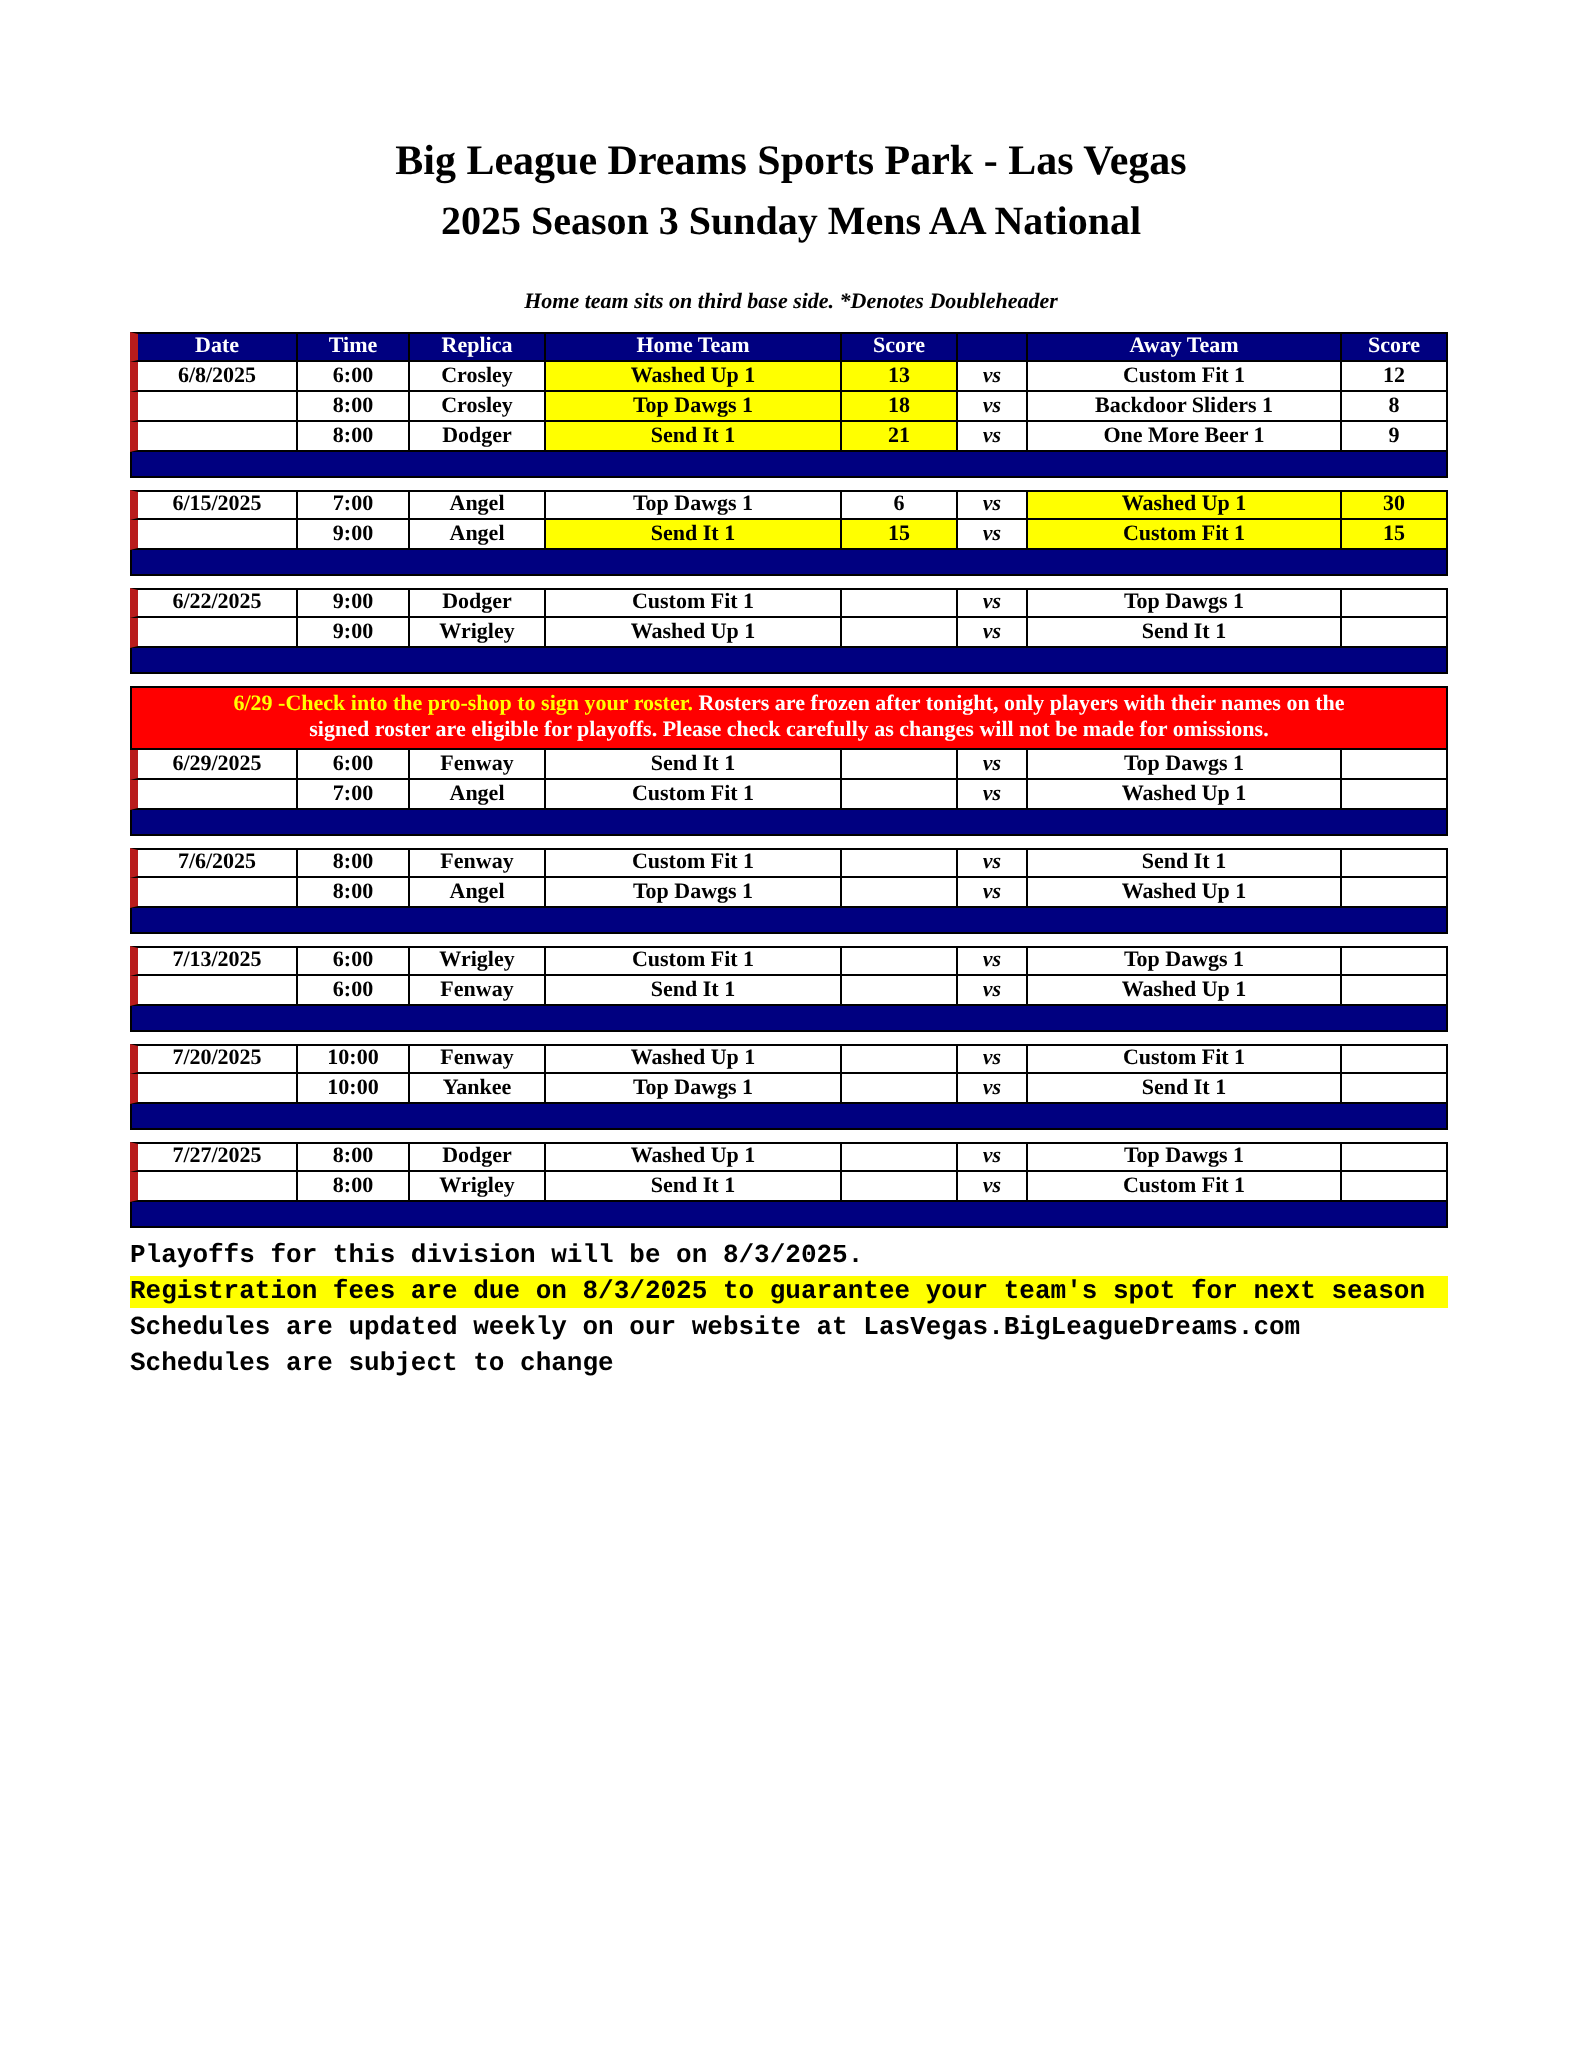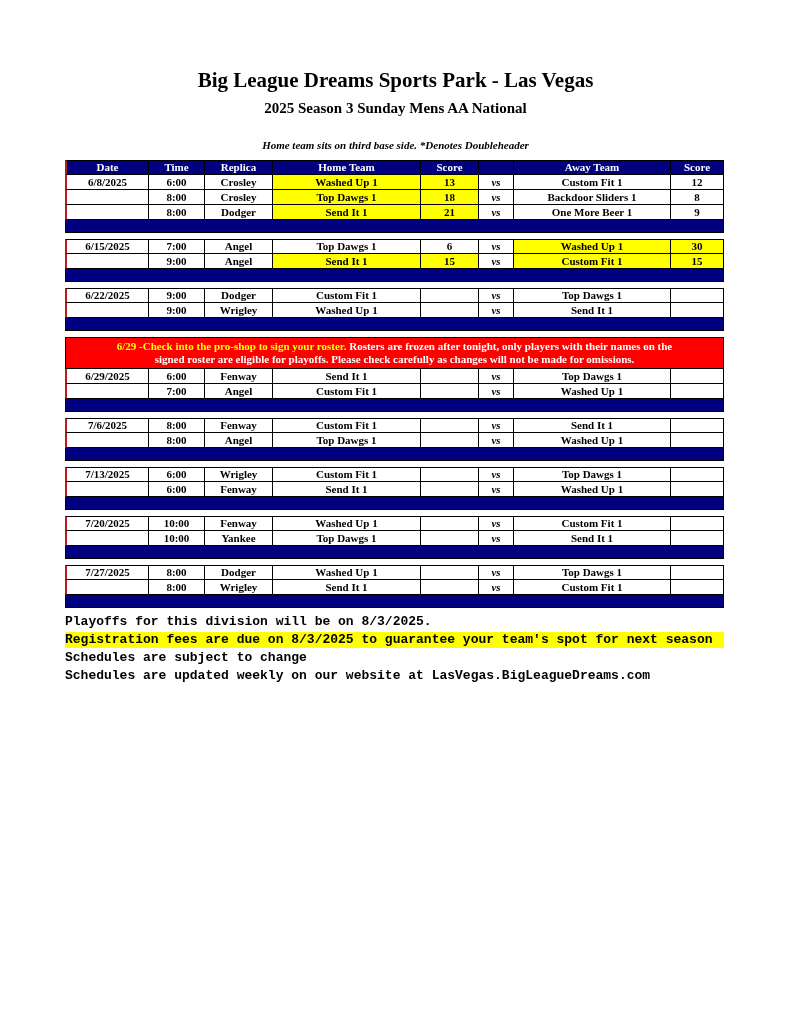--- a/index.html
+++ b/index.html
@@ -5,42 +5,42 @@
   html, body { margin: 0; padding: 0; background: #ffffff; }
   body {
     width: 791px; height: 1024px;
     font-family: "Liberation Serif", serif;
     color: #000;
   }
   .sheet { position: relative; width: 791px; height: 1024px; overflow: hidden; }
 
   .header-block { text-align: center; padding-top: 68px; }
   .title { font-size: 21px; font-weight: bold; }
-  .subtitle { font-size: 15px; font-weight: bold; margin-top: 7px; }
+  .subtitle { font-size: 20px; font-weight: bold; margin-top: 7px; }
   .note { font-size: 11px; font-weight: bold; font-style: italic; margin-top: 22px; }
 
   .table-wrap {
     margin: 9px 0 0 65px;
     width: 659px;
     font-size: 11px;
     font-weight: bold;
   }
   .grid-row {
     display: grid;
     grid-template-columns: 84px 56px 68px 148px 58px 35px 157px 53px;
   }
   .cell {
     height: 15px;
     box-sizing: border-box;
     border-right: 1px solid #000;
     border-bottom: 1px solid #000;
     display: flex; align-items: center; justify-content: center;
     line-height: 1; overflow: hidden; white-space: nowrap;
   }
-  .grid-row .cell:first-child { border-left: 2px solid #b91c1c; }
+  .grid-row .cell:first-child { border-left: 4px solid #b91c1c; }
   .topline .cell { border-top: 1px solid #000; }
   .head-row .cell { background: var(--navy, #000080); color: #ffffff; }
   .hl { background: var(--yellow, #FFFF00); }
   .vs { font-style: italic; }
   .navy-bar {
     height: 13px;
     background: var(--navy, #000080);
     border: 1px solid #000; border-top: none;
     box-sizing: border-box;
   }
@@ -288,17 +288,17 @@
             <div class="cell"></div>
           </div>
           <div class="navy-bar"></div>
         </div>
       </div>
   </div>
 
   <div class="footer">
     <div class="fline">Playoffs for this division will be on 8/3/2025.</div>
     <div class="fline yellow">Registration fees are due on 8/3/2025 to guarantee your team's spot for next season</div>
+    <div class="fline">Schedules are updated weekly on our website at LasVegas.BigLeagueDreams.com</div>
     <div class="fline">Schedules are subject to change</div>
-    <div class="fline">Schedules are updated weekly on our website at LasVegas.BigLeagueDreams.com</div>
   </div>
 
 </div>
 
 </body></html>

